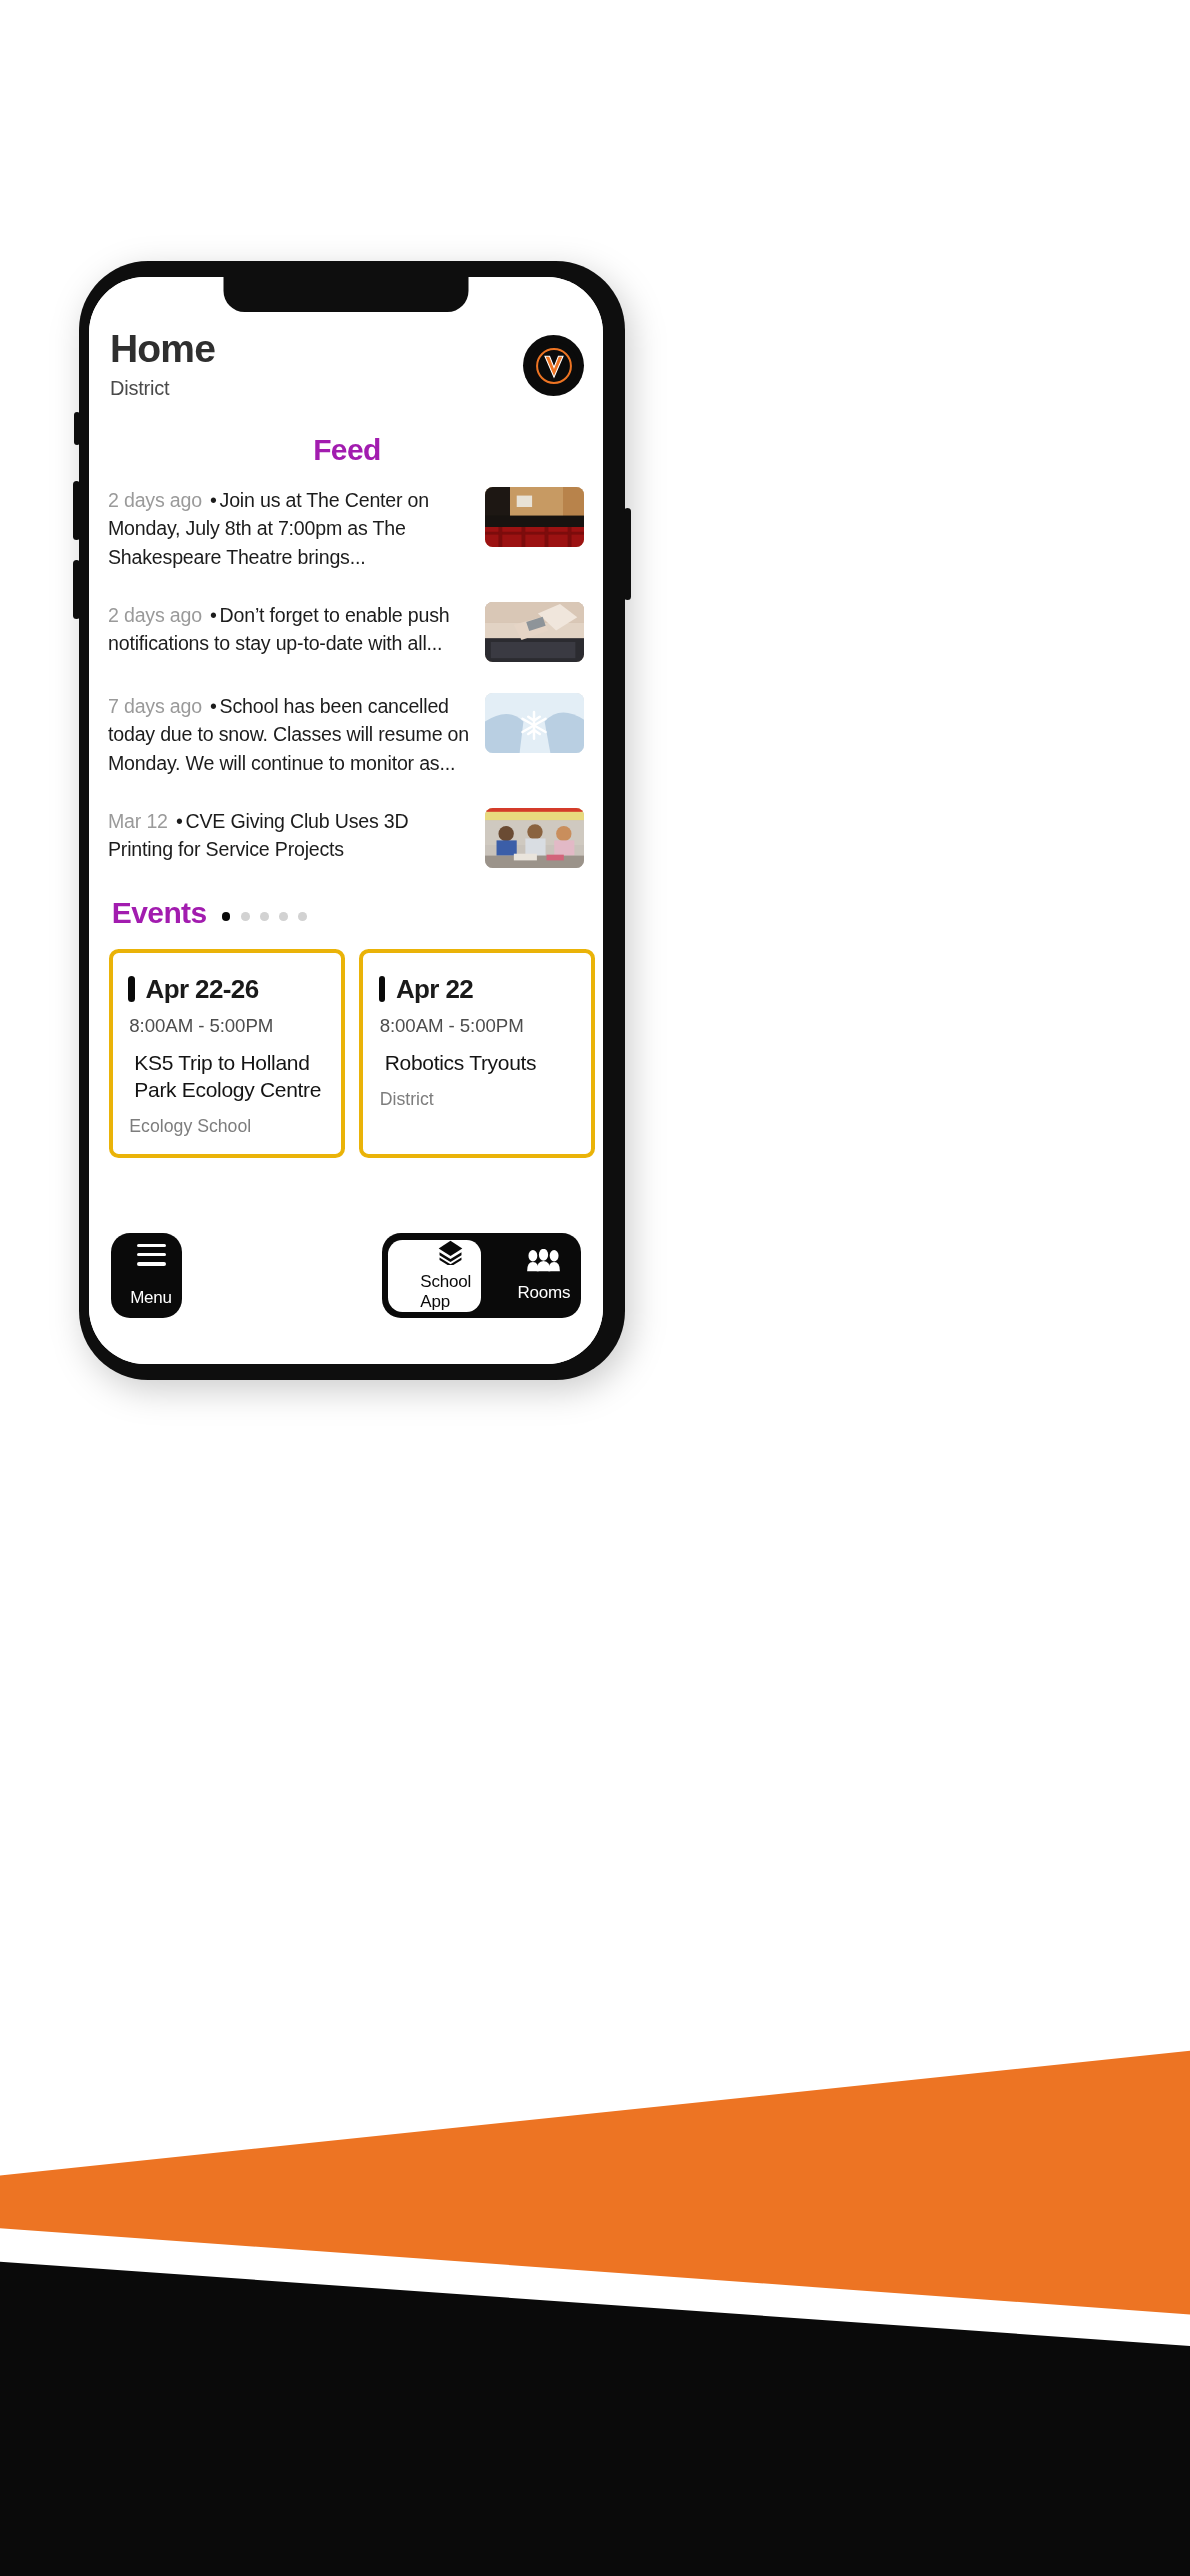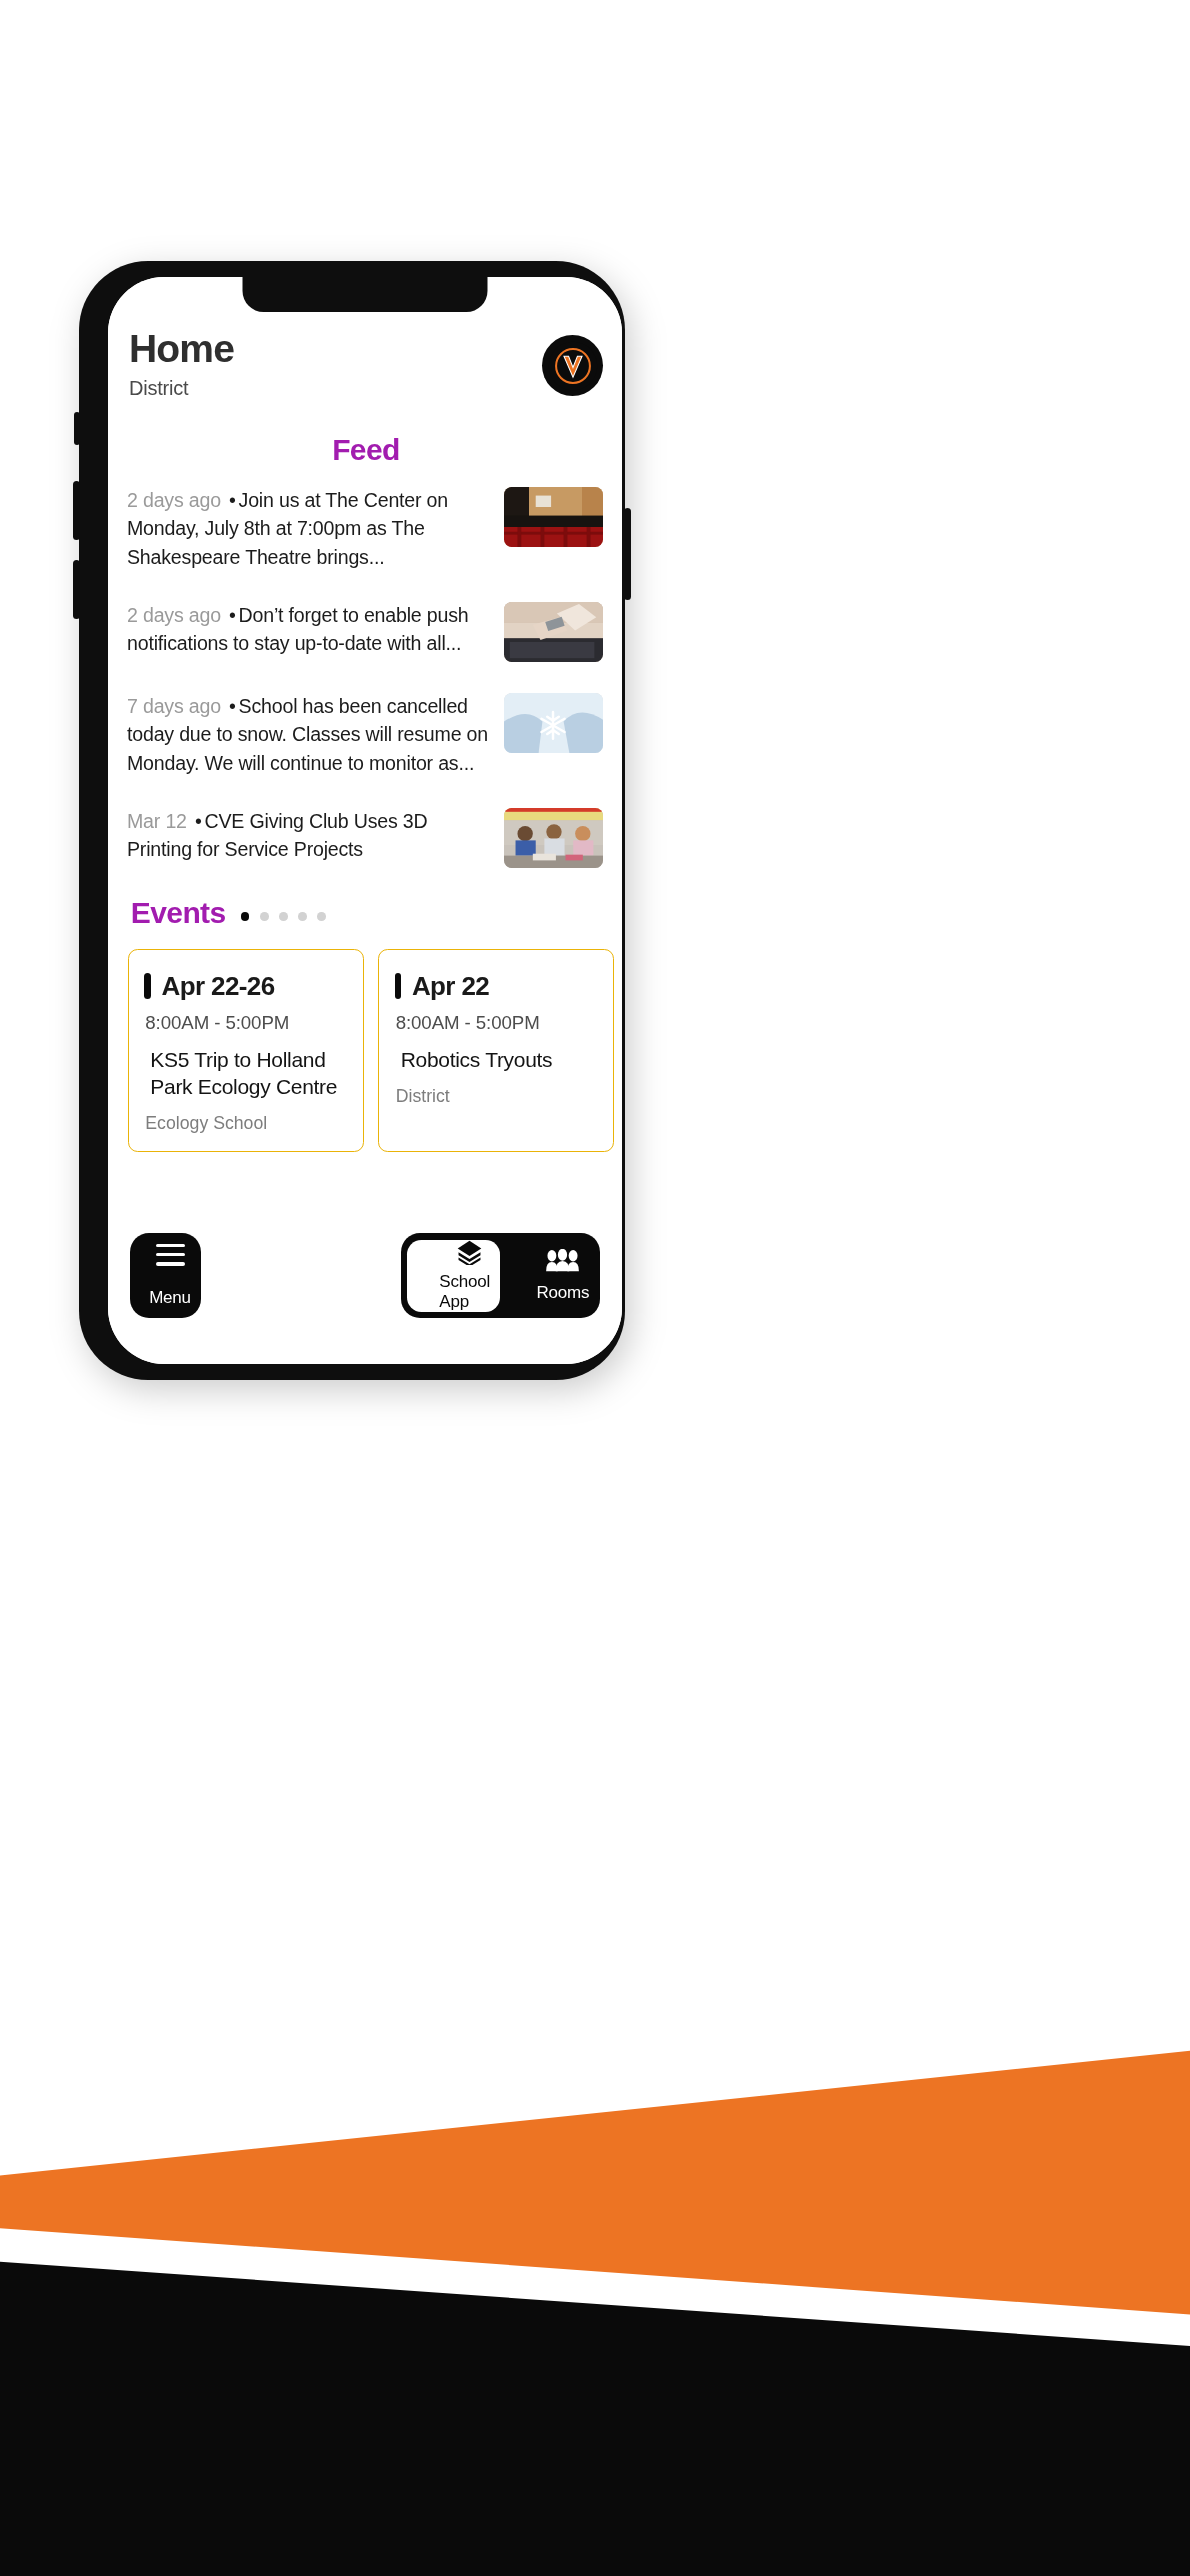--- a/index.html
+++ b/index.html
@@ -89,21 +89,21 @@
     background: #0e0e0e;
     border-radius: 3.8px;
   }
   .btn-left-1 { left: -4.8px; top: 151px; width: 5.8px; height: 33px; }
   .btn-left-2 { left: -5.7px; top: 220px; width: 6.7px; height: 59px; }
   .btn-left-3 { left: -5.7px; top: 299px; width: 6.7px; height: 59px; }
   .btn-right-1 { right: -5.7px; top: 247px; width: 6.7px; height: 92px; }
 
   .phone-screen {
     position: absolute;
-    left: 29px; top: 16.3px;
+    left: 10px; top: 16.3px;
     width: 514px; height: 1087px;
     border-radius: 56px;
     background: #ffffff;
     overflow: hidden;
   }
   .notch {
     position: absolute;
     left: 50%;
     transform: translateX(-50%);
     top: 0;
@@ -210,21 +210,21 @@
   .events-row {
     display: flex;
     gap: 14.4px;
     margin-top: 19px;
     margin-left: 1px;
   }
   .event-card {
     flex: 0 0 auto;
     width: 236px;
     min-height: 193px;
-    border: 1px solid #eab308;
+    border: 4px solid #eab308;
     border-radius: 9.6px;
     background: #fff;
     padding: 21px 17px 17px 15.3px;
   }
   .event-date-row {
     display: flex;
     align-items: center;
     gap: 10.5px;
   }
   .event-bar {

